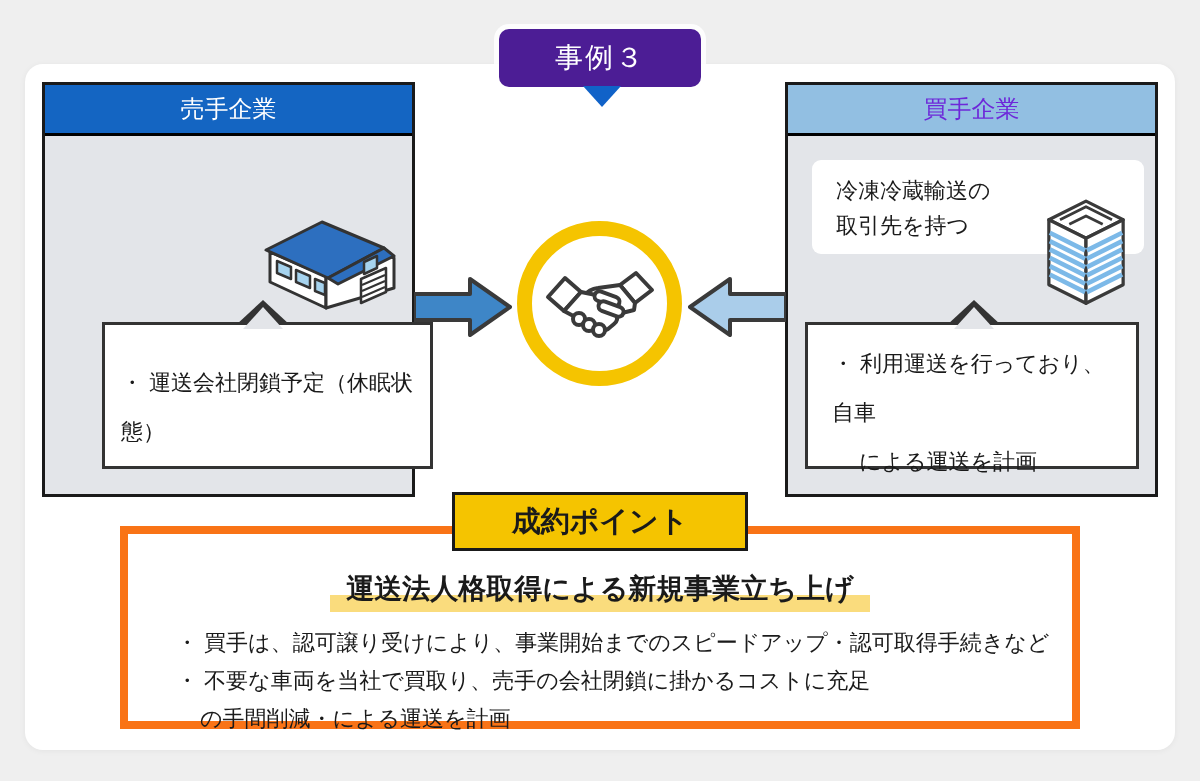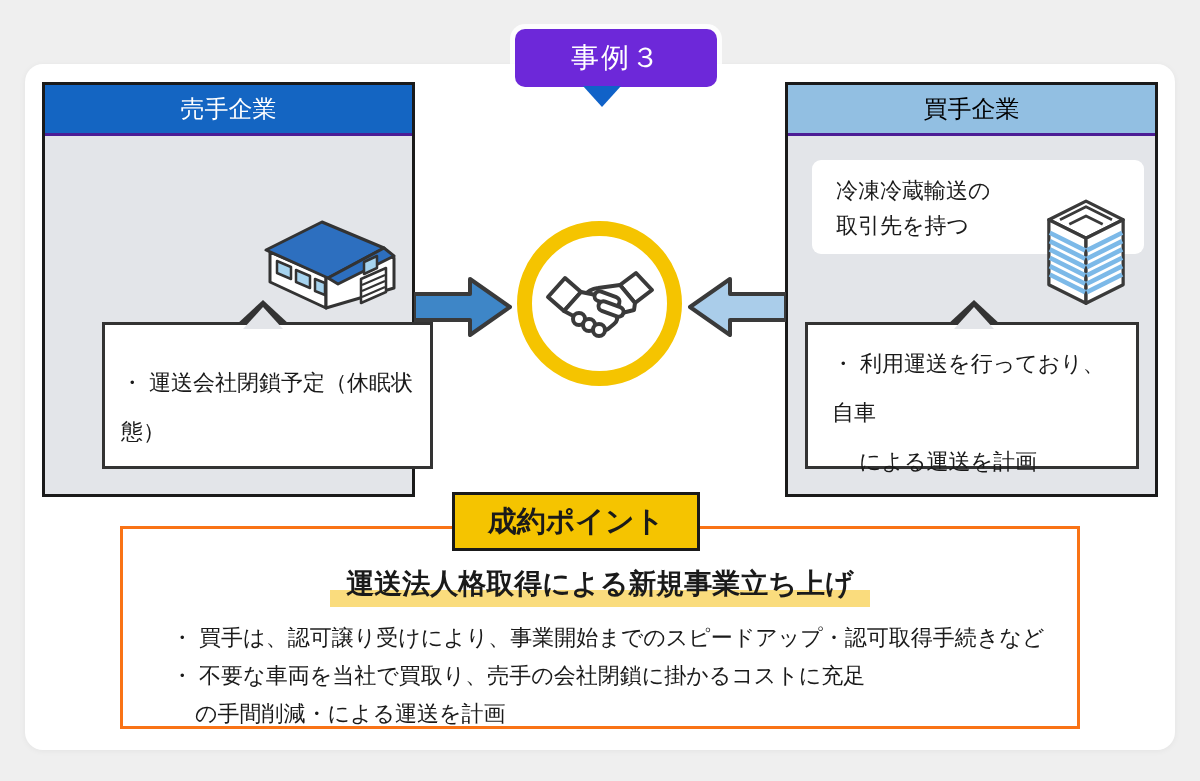--- a/index.html
+++ b/index.html
@@ -1,31 +1,31 @@
 <!DOCTYPE html>
 <html><head>
 <meta charset="utf-8">
 <style>
   html,body{margin:0;padding:0;}
   body{font-family:"Liberation Sans","DejaVu Sans",sans-serif;color:#1a1a1a;}
   .stage{position:relative;width:1200px;height:781px;background:#efefef;overflow:hidden;}
   .card{position:absolute;left:25px;top:64px;width:1150px;height:686px;background:#ffffff;border-radius:18px;box-shadow:0 1px 6px rgba(0,0,0,.05);}
 
   
-  .case-badge{position:absolute;left:499px;top:29px;width:202px;height:58px;background:#6d28d9;border-radius:10px;box-shadow:0 0 0 5px rgba(255,255,255,.85);display:flex;align-items:center;justify-content:center;z-index:6;margin-left:16px;}
+  .case-badge{position:absolute;left:499px;top:29px;width:202px;height:58px;background:#4c1d95;border-radius:10px;box-shadow:0 0 0 5px rgba(255,255,255,.85);display:flex;align-items:center;justify-content:center;z-index:6;}
   .case-badge span{color:#ffffff;font-size:28px;font-weight:500;letter-spacing:2px;}
   .case-badge-tail{position:absolute;left:583px;top:86px;width:0;height:0;border-left:19px solid transparent;border-right:19px solid transparent;border-top:21px solid #1062c8;z-index:6;}
 
   
   .panel{position:absolute;top:82px;width:373px;height:415px;background:#e3e5e9;border:3px solid #1a1a1a;box-sizing:border-box;}
   .panel.seller{left:42px;}
   .panel.buyer{left:785px;}
-  .panel-header{height:48px;display:flex;align-items:center;justify-content:center;font-size:24px;font-weight:500;border-bottom:3px solid #4c1d95;}
+  .panel-header{height:48px;display:flex;align-items:center;justify-content:center;font-size:24px;font-weight:500;border-bottom:3px solid #000000;}
   .panel.seller .panel-header{background:#1465c2;color:#ffffff;}
-  .panel.buyer .panel-header{background:#92bfe2;color:#000000;}
+  .panel.buyer .panel-header{background:#92bfe2;color:#6d28d9;}
   .info-box{position:absolute;left:24px;top:75px;width:332px;height:94px;background:#ffffff;border-radius:9px;padding:13px 0 0 24px;box-sizing:border-box;font-size:22px;line-height:35px;}
   .panel-icon{position:absolute;z-index:2;}
   .panel.seller .panel-icon{left:218px;top:115px;}
   .panel.buyer .panel-icon{left:246px;top:108px;}
 
   
   .bubble{position:absolute;top:237px;background:#ffffff;border:3px solid #333333;box-sizing:border-box;}
   .panel.seller .bubble{left:19px;width:331px;height:147px;margin-left:38px;}
   .panel.buyer .bubble{left:17px;width:334px;height:147px;}
   .bubble-tail-outer{position:absolute;width:0;height:0;border-left:27px solid transparent;border-right:27px solid transparent;border-bottom:25px solid #333333;top:-25px;}
@@ -41,22 +41,22 @@
 
   
   .matching-label{position:absolute;left:400px;top:166px;width:400px;text-align:center;font-size:27px;font-weight:700;z-index:4;white-space:nowrap;}
   .matching-label .slash{font-size:30px;font-weight:700;padding:0 6px;}
   .ring{position:absolute;left:517px;top:221px;width:165px;height:165px;box-sizing:border-box;border:15px solid #f5c400;border-radius:50%;background:#ffffff;display:flex;align-items:center;justify-content:center;z-index:3;}
   .arrow{position:absolute;top:276px;z-index:2;}
   .arrow.left{left:414px;}
   .arrow.right{left:687px;}
 
   
-  .points-badge{position:absolute;left:452px;top:492px;width:248px;height:59px;background:#f5c400;border:3px solid #1a1a1a;box-sizing:border-box;display:flex;align-items:center;justify-content:center;font-size:29px;font-weight:700;z-index:5;}
-  .points-box{position:absolute;left:120px;top:526px;width:960px;height:203px;background:#ffffff;border:3px solid #f97316;box-sizing:border-box;}
+  .points-badge{position:absolute;left:452px;top:492px;width:296px;height:59px;background:#f5c400;border:3px solid #1a1a1a;box-sizing:border-box;display:flex;align-items:center;justify-content:center;font-size:29px;font-weight:700;z-index:5;}
+  .points-box{position:absolute;left:120px;top:526px;width:960px;height:203px;background:#ffffff;border:8px solid #f97316;box-sizing:border-box;}
   .points-title-wrap{text-align:center;margin-top:36px;}
   .points-title{display:inline-block;font-size:28px;font-weight:700;padding:0 16px 4px 16px;background:linear-gradient(to top,#fadc7d 40%,transparent 40%);}
   .points-bullets{margin:12px 0 0 48px;font-size:22px;line-height:38px;}
   .points-bullet-cont{padding-left:24px;}
 </style>
 </head>
 <body>
 
 <div class="stage">
   <div class="card"></div>

